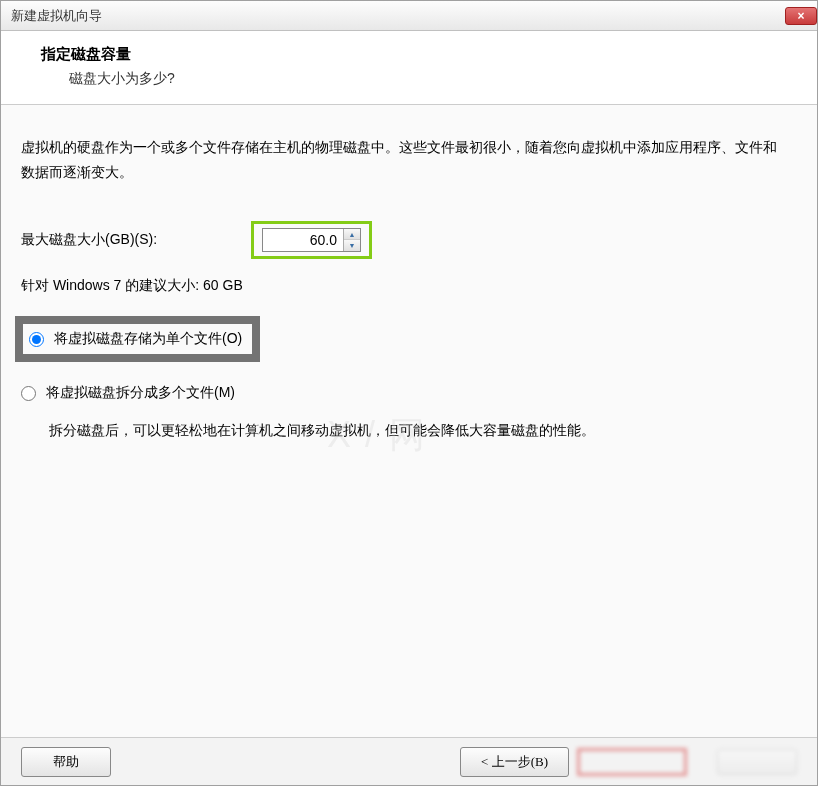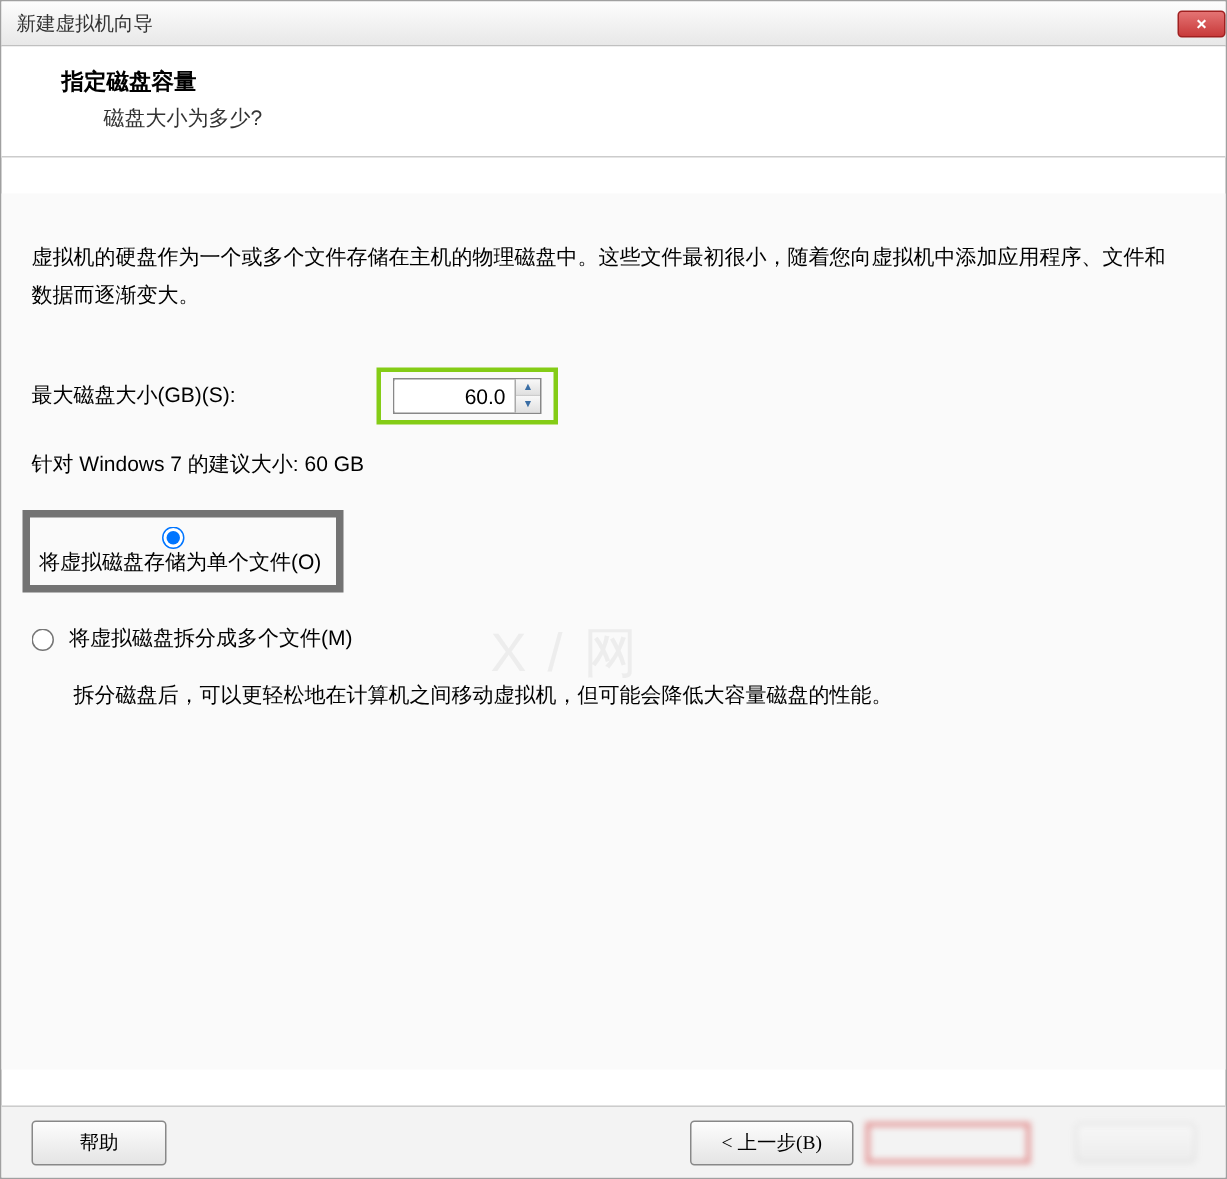--- a/index.html
+++ b/index.html
@@ -138,25 +138,24 @@
     }
     .radio-group {
       margin-left: 0;
     }
     .radio-row {
       display: flex;
       align-items: center;
       margin-bottom: 22px;
     }
     .radio-row.highlighted {
-      border: 5px solid #737373;
+      border: 8px solid #737373;
       padding: 6px 10px 6px 6px;
       display: inline-flex;
       margin-left: -6px;
-      flex-direction: column;
     }
     .radio-input {
       width: 15px;
       height: 15px;
       margin-right: 10px;
       cursor: pointer;
     }
     .radio-label {
       font-size: 14px;
       color: #000;
@@ -215,21 +214,21 @@
     .btn-blur {
       margin-left: 30px;
       min-width: 80px;
       height: 26px;
       filter: blur(2px);
       opacity: 0.4;
       background: linear-gradient(to bottom, #fdfdfd, #e4e4e4);
       border: 1px solid #aaa;
       border-radius: 3px;
     }
-    .main-wrap { position: relative; flex: 1; display: flex; flex-direction: column; gap: 24px;}
+    .main-wrap { position: relative; flex: 1; display: flex; flex-direction: column;}
   </style>
 </head>
 <body>
 
 <div class="window">
 
   <div class="titlebar">
     <span class="titlebar-text">新建虚拟机向导</span>
     <div class="close-btn">
       <span>×</span>

